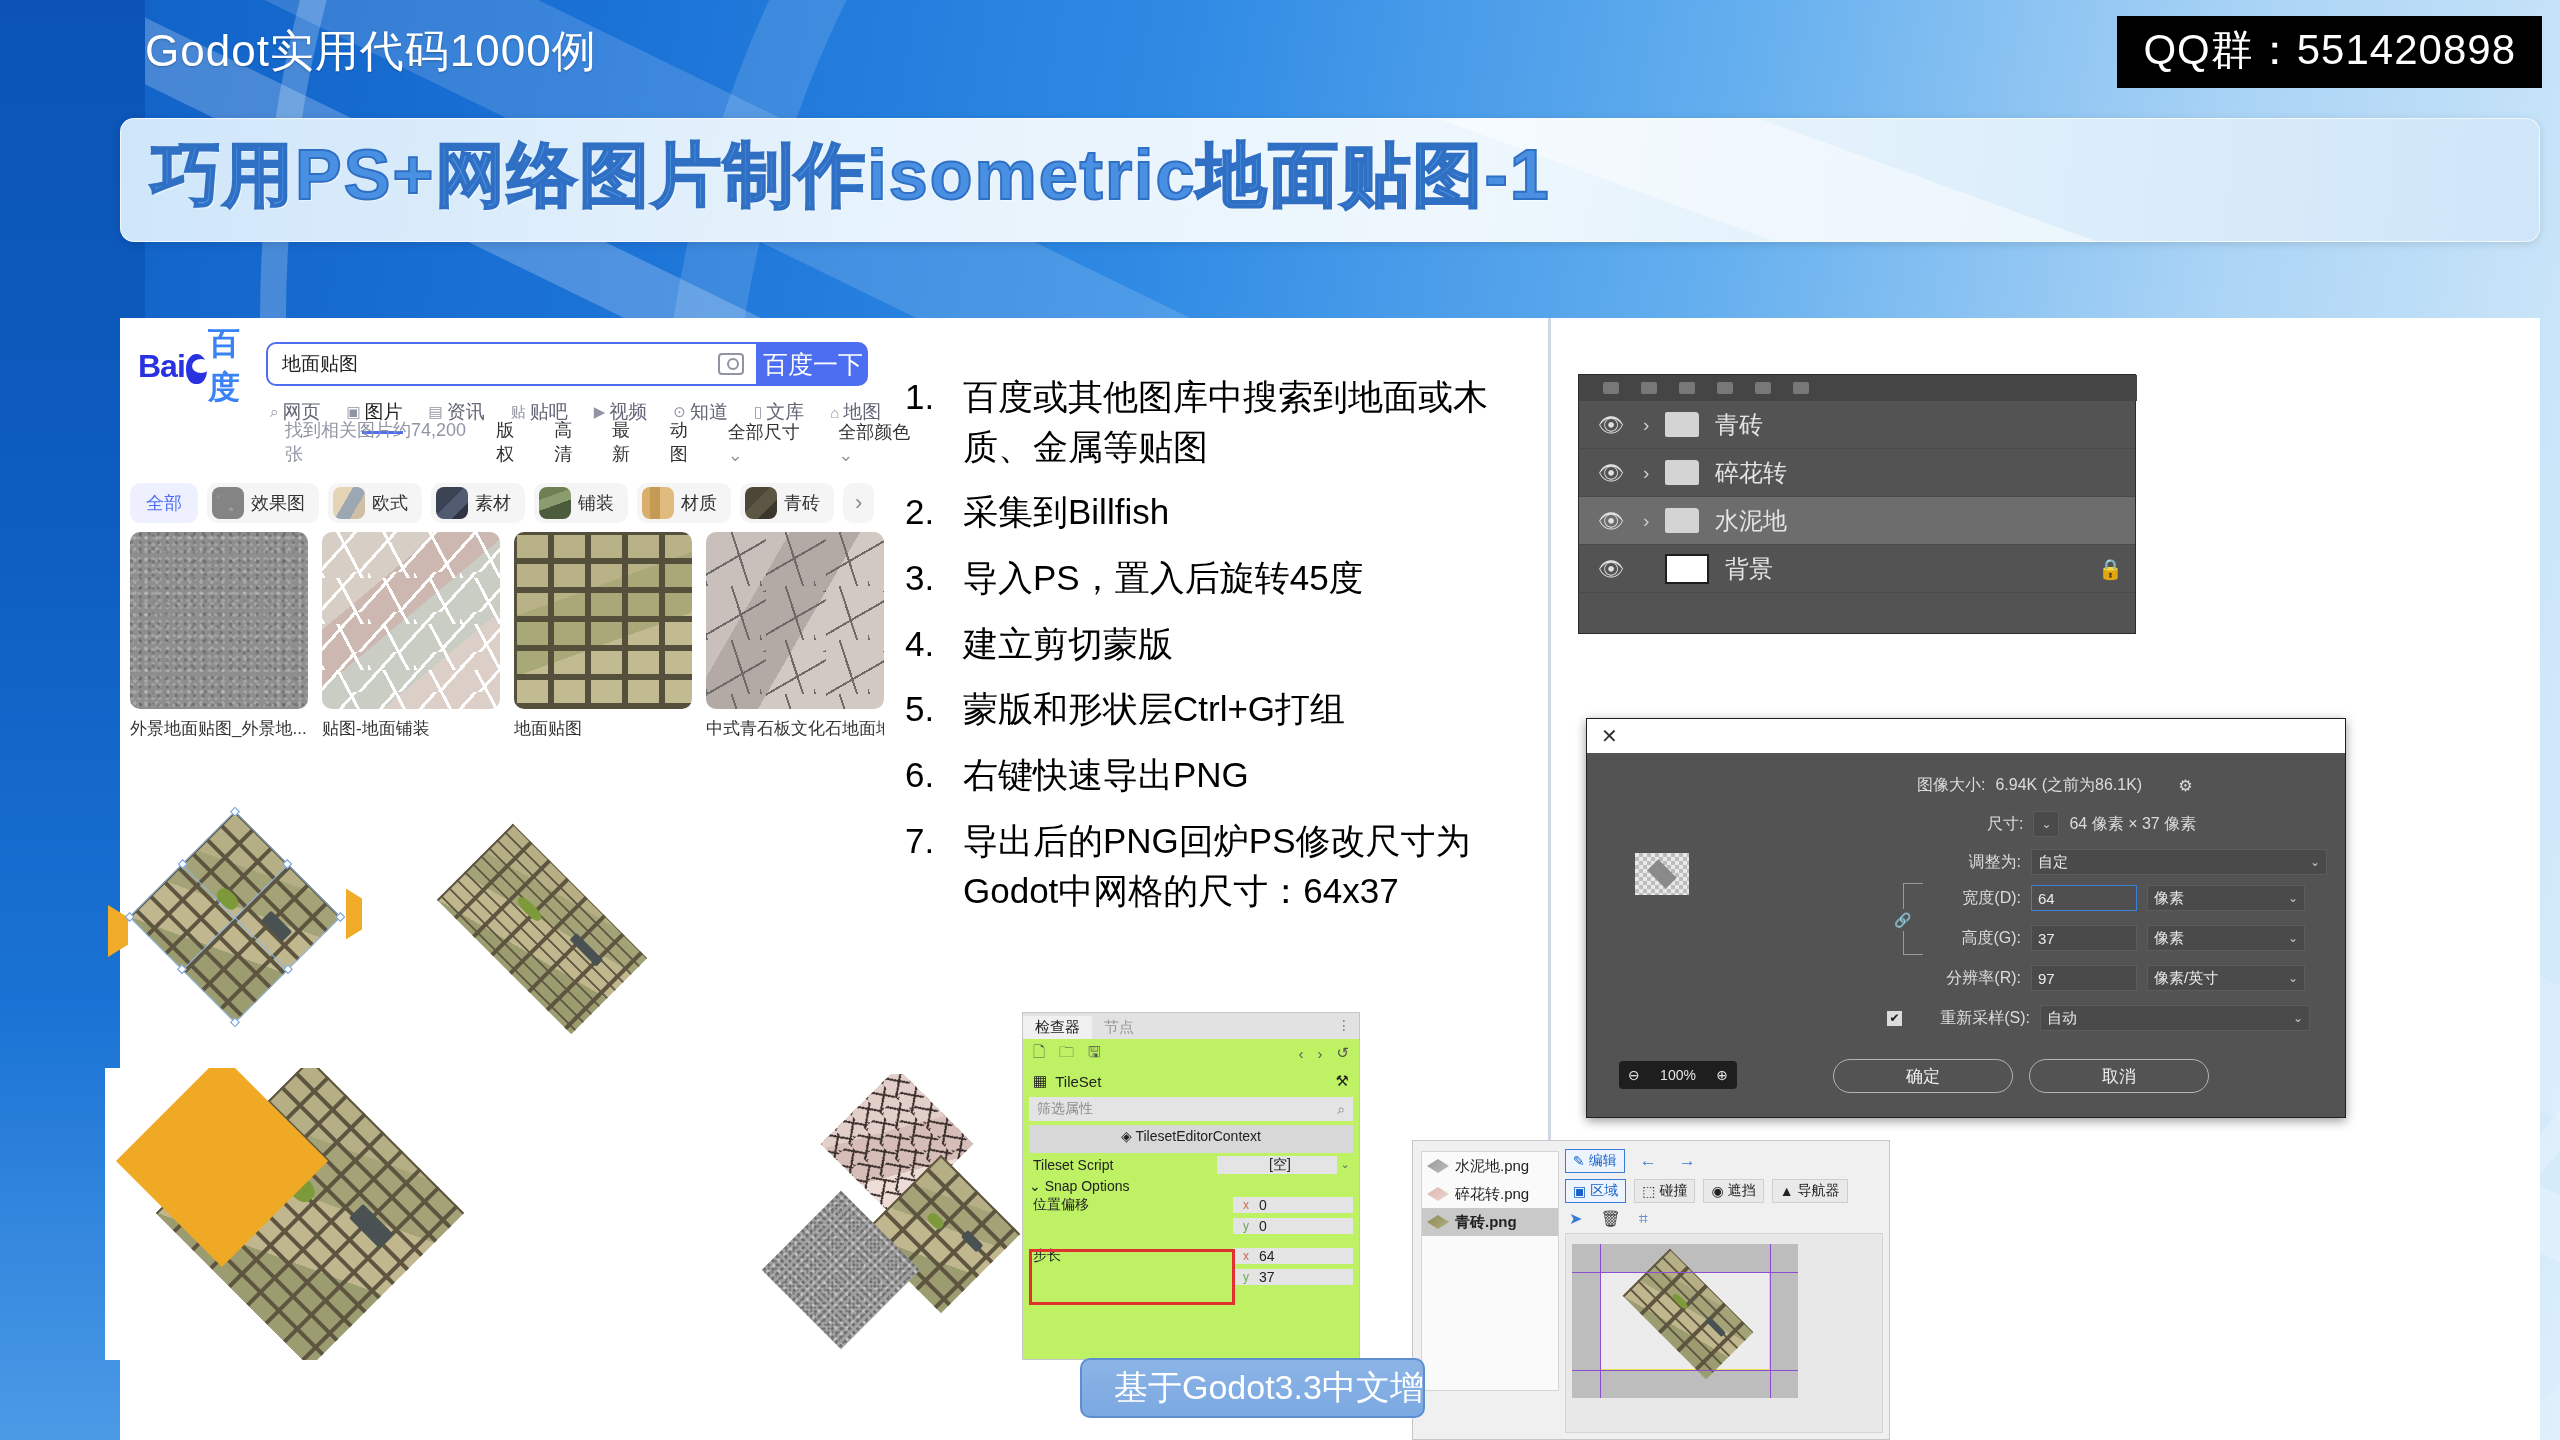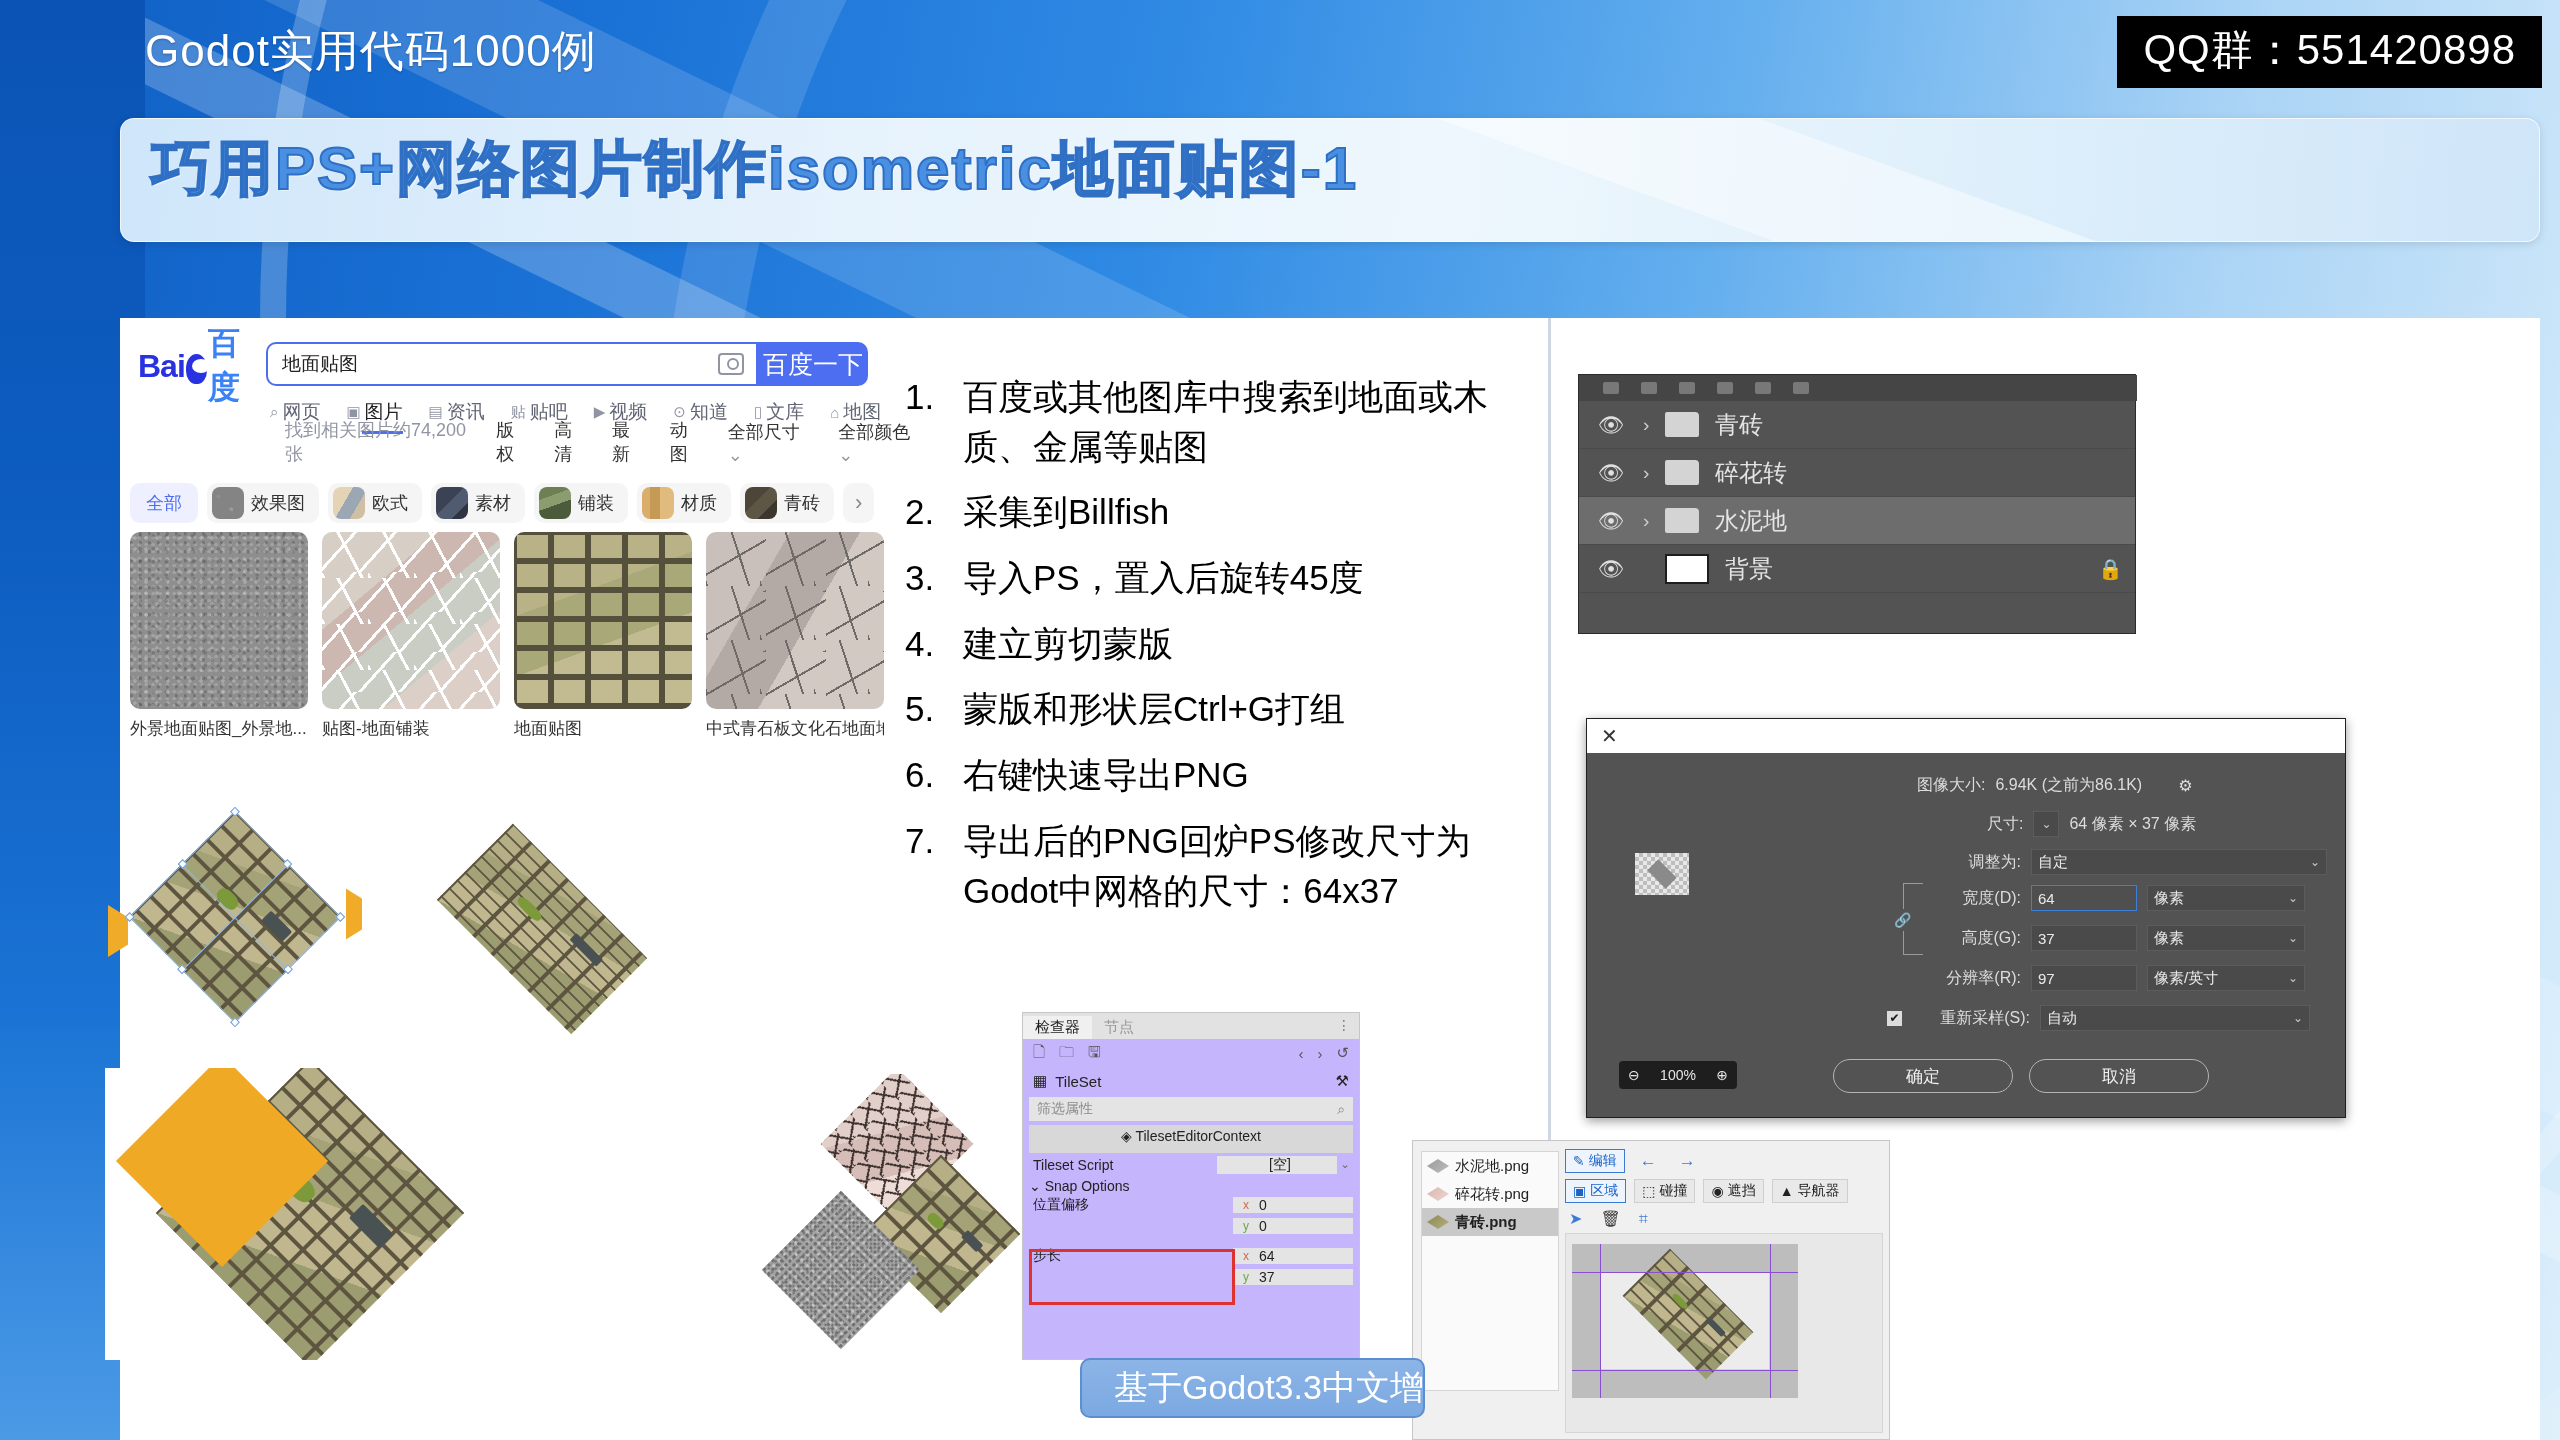--- a/index.html
+++ b/index.html
@@ -64,21 +64,21 @@
     box-shadow: 0 2px 8px rgba(0,0,0,.12);
     overflow:hidden;
   }
   #title-banner .tb-sheen {
     position:absolute; left:-200px; top:-120px; width:3000px; height:110px;
     background:rgba(255,255,255,.45); transform:rotate(20deg);
   }
   #main-title {
     position:absolute; left:30px; top:10px;
     font-family:"Liberation Sans","DejaVu Sans",sans-serif;
-    font-weight:bold; font-size:60px; color:#4a90e2;
+    font-weight:bold; font-size:70px; color:#4a90e2;
     letter-spacing:2px; white-space:nowrap;
     -webkit-text-stroke: 2px #2f6fc4;
     text-shadow: 2px 2px 0 rgba(255,255,255,.5);
   }
 
   
   #content-panel {
     position:absolute; left:120px; top:318px; width:2420px; height:1122px;
     background:#ffffff;
   }
@@ -363,21 +363,21 @@
     display:flex; align-items:center; justify-content:space-between; padding:0 9px;
   }
   .chk {
     width:15px; height:15px; background:#dcdcdc; color:#1a1a1a; font-size:12px;
     display:flex; align-items:center; justify-content:center; line-height:1;
   }
 
   
   #godot-inspector {
     position:absolute; left:1022px; top:1012px; width:338px; height:348px;
-    background:#c4b5fd; border:1px solid #c6c6c6;
+    background:#bef264; border:1px solid #c6c6c6;
   }
   #gi-tabs { display:flex; height:26px; background:#e2e2e2; align-items:flex-end; position:relative; }
   #gi-tabs .gtab { padding:2px 12px; font-size:15px; color:#999; }
   #gi-tabs .gtab.active { background:#f0f0f0; color:#222; }
   #gi-tabs .dots { position:absolute; right:8px; top:4px; color:#777; font-size:14px; letter-spacing:0; }
   #gi-toolbar { height:28px; display:flex; align-items:center; gap:14px; padding:0 10px; font-size:15px; color:#555; }
   #gi-toolbar .spacer { flex:1; }
   #gi-type { height:28px; display:flex; align-items:center; gap:8px; padding:0 10px; font-size:15px; color:#222; }
   #gi-type .spacer { flex:1; }
   #gi-filter {

